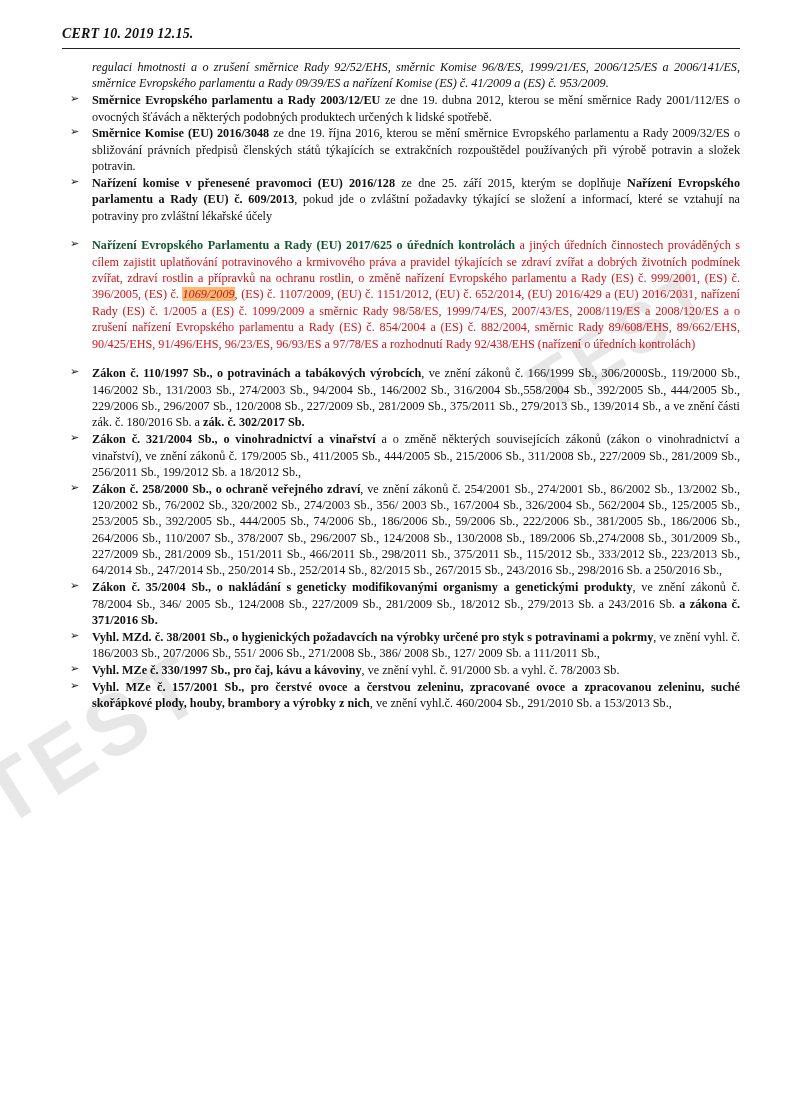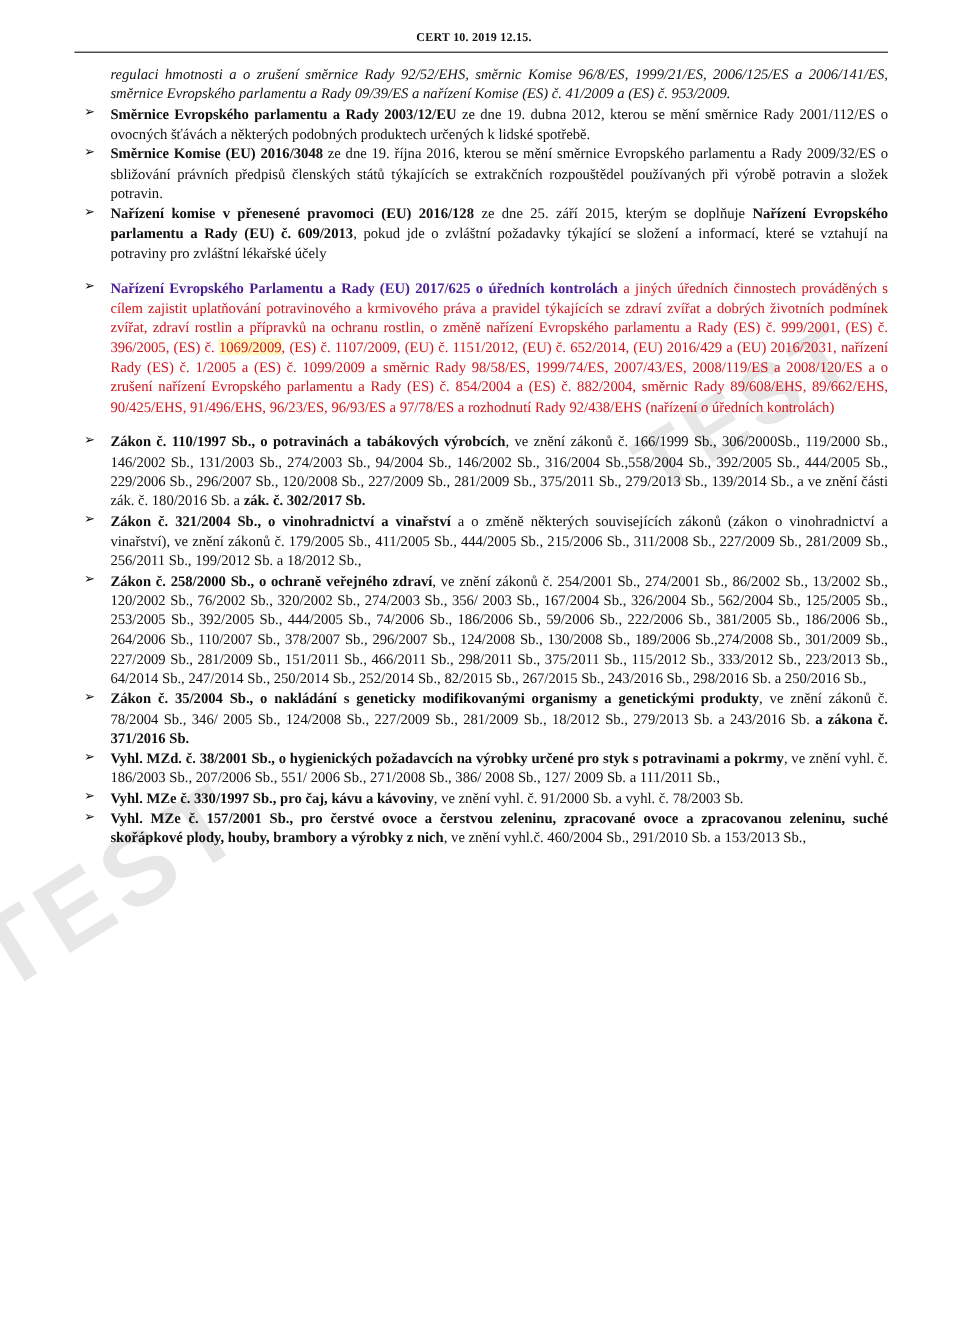--- a/index.html
+++ b/index.html
@@ -20,22 +20,23 @@
     background: #ffffff;
     box-sizing: border-box;
   }
   .page-inner {
     position: absolute;
     left: 0; top: 0; right: 0; bottom: 0;
     padding: 26px 60px 0 62px;
     box-sizing: border-box;
   }
   .header {
-    text-align: center;
-    font-size: 10px;
+    text-align: left;
+    font-size: 14px;
+    font-style: italic;
     font-weight: bold;
     letter-spacing: 0.2px;
     color: #111;
     padding-right: 12px;
     margin-bottom: 6px;
   }
   .rule {
     border: 0;
     border-top: 1px solid #222;
     margin: 0 0 10px 0;
@@ -71,26 +72,27 @@
     left: 8px;
     top: 0px;
     font-size: 11px;
     color: #111;
     font-family: "DejaVu Sans", sans-serif;
   }
   li.red, li.red .bullet {
     color: #d0141a;
   }
   li.red b, li.red strong {
-    color: #4c1d95;
+    color: #14532d;
   }
   .gap-md { height: 13px; }
   b { font-weight: bold; }
   .hl {
-    background: #fef9c3;
+    background: #fdba74;
+    font-style: italic;
   }
   .footer {
     position: absolute;
     left: 62px;
     right: 60px;
     bottom: 18px;
     text-align: center;
     font-size: 12px;
     color: #111;
   }

